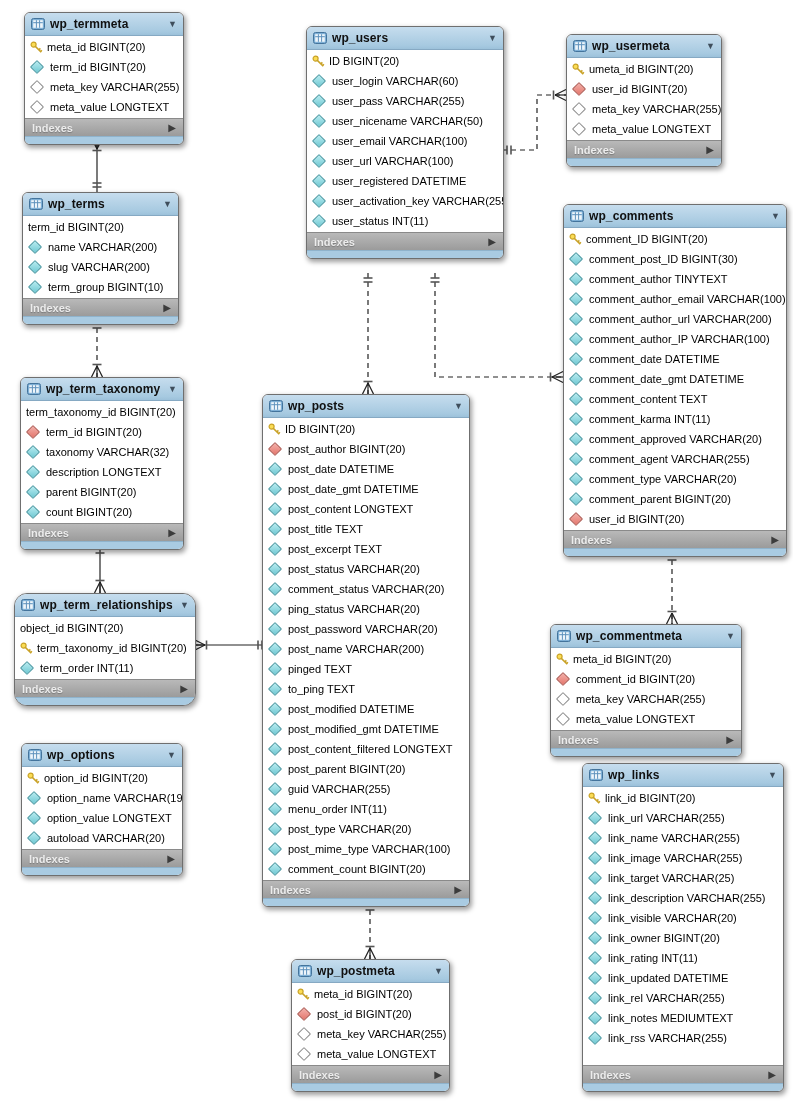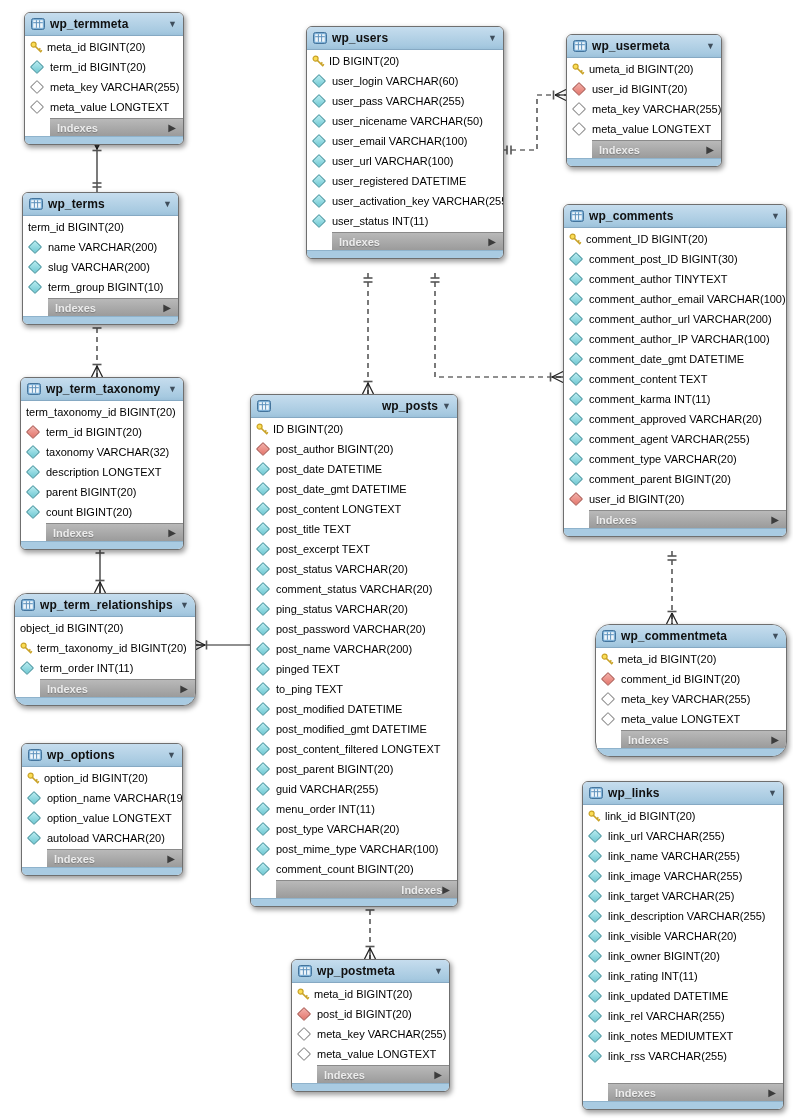--- a/index.html
+++ b/index.html
@@ -20,21 +20,21 @@
   .col-text{font-size:11px;color:#000;}
   .col-icon{flex:0 0 auto;display:inline-flex;align-items:center;justify-content:center;}
   .ic-diamond{width:8px;height:8px;margin:0 8px 0 2px;transform:rotate(45deg);border-radius:1px;}
   .ic-nn{background:linear-gradient(135deg,#b9ecf1,#6fc8d2);border:1px solid #3f939e;}
   .ic-fk{background:linear-gradient(135deg,#f3b0aa,#e4766c);border:1px solid #a94f47;}
   .ic-null{background:#ffffff;border:1px solid #8a8a8a;}
   .ic-key{width:13px;height:13px;margin-right:4px;}
   .tbl-gap{background:#ffffff;}
   .tbl-footer{display:flex;align-items:center;height:17px;padding:0 7px;
               background:linear-gradient(180deg,#b9b9b9,#9b9b9b);
-              border-top:1px solid #8a8a8a;margin-left:25px;}
+              border-top:1px solid #8a8a8a;}
   .ftr-label{flex:1;font-size:11px;font-weight:bold;color:#ececec;text-shadow:0 1px 1px rgba(0,0,0,0.25);}
   .ftr-arrow{font-size:10px;color:#3c3c3c;line-height:1;}
   .tbl-bottombar{height:7px;background:#a9cbe2;border-top:1px solid #8fb3cc;}
   .conn{fill:none;stroke:#222;stroke-width:1.2px;}
   .conn.dashed{stroke-dasharray:5,4;}
   .mk-bar{stroke:#555;stroke-width:1.6px;}
   .mk-prong{stroke:#222;stroke-width:1.2px;}
 </style>
 </head>
 <body>
@@ -374,21 +374,21 @@
             <span class="col-icon ic-diamond ic-nn"></span>
             <span class="col-text">user_status INT(11)</span>
           </div>
         </div>
     <div class="tbl-footer">
       <span class="ftr-label">Indexes</span>
       <span class="ftr-arrow">▶</span>
     </div>
     <div class="tbl-bottombar"></div>
   </div>
-      <div class="db-table" style="left: 250px; top: 394px; width: 206px; text-align: right;">
+      <div class="db-table" style="left: 262px; top: 394px; width: 206px;">
     <div class="tbl-header">
       <span class="tbl-icon">
         <svg width="14" height="12" viewBox="0 0 14 12">
           <rect x="0.5" y="0.5" width="13" height="11" rx="2" fill="#7fb0d6" stroke="#44749c"></rect>
           <rect x="2.2" y="2.2" width="9.6" height="7.6" fill="#eef5fb"></rect>
           <path d="M2.2 4.7 H11.8 M5.4 2.2 V9.8 M8.6 2.2 V9.8" stroke="#5e92bc" stroke-width="1" fill="none"></path>
         </svg>
       </span>
       <span class="tbl-title">wp_posts</span>
       <span class="tbl-collapse">▼</span>
@@ -617,20 +617,24 @@
           <div class="col-row">
             <span class="col-icon ic-diamond ic-nn"></span>
             <span class="col-text">comment_author_url VARCHAR(200)</span>
           </div>
           <div class="col-row">
             <span class="col-icon ic-diamond ic-nn"></span>
             <span class="col-text">comment_author_IP VARCHAR(100)</span>
           </div>
           <div class="col-row">
             <span class="col-icon ic-diamond ic-nn"></span>
+            <span class="col-text">comment_date DATETIME</span>
+          </div>
+          <div class="col-row">
+            <span class="col-icon ic-diamond ic-nn"></span>
             <span class="col-text">comment_date_gmt DATETIME</span>
           </div>
           <div class="col-row">
             <span class="col-icon ic-diamond ic-nn"></span>
             <span class="col-text">comment_content TEXT</span>
           </div>
           <div class="col-row">
             <span class="col-icon ic-diamond ic-nn"></span>
             <span class="col-text">comment_karma INT(11)</span>
           </div>
@@ -654,21 +658,21 @@
             <span class="col-icon ic-diamond ic-fk"></span>
             <span class="col-text">user_id BIGINT(20)</span>
           </div>
         </div>
     <div class="tbl-footer">
       <span class="ftr-label">Indexes</span>
       <span class="ftr-arrow">▶</span>
     </div>
     <div class="tbl-bottombar"></div>
   </div>
-      <div class="db-table" style="left: 595px; top: 624px; width: 190px; border-radius: 15px;">
+      <div class="db-table" style="left: 550px; top: 624px; width: 190px;">
     <div class="tbl-header">
       <span class="tbl-icon">
         <svg width="14" height="12" viewBox="0 0 14 12">
           <rect x="0.5" y="0.5" width="13" height="11" rx="2" fill="#7fb0d6" stroke="#44749c"></rect>
           <rect x="2.2" y="2.2" width="9.6" height="7.6" fill="#eef5fb"></rect>
           <path d="M2.2 4.7 H11.8 M5.4 2.2 V9.8 M8.6 2.2 V9.8" stroke="#5e92bc" stroke-width="1" fill="none"></path>
         </svg>
       </span>
       <span class="tbl-title">wp_commentmeta</span>
       <span class="tbl-collapse">▼</span>
@@ -695,21 +699,21 @@
             <span class="col-icon ic-diamond ic-null"></span>
             <span class="col-text">meta_value LONGTEXT</span>
           </div>
         </div>
     <div class="tbl-footer">
       <span class="ftr-label">Indexes</span>
       <span class="ftr-arrow">▶</span>
     </div>
     <div class="tbl-bottombar"></div>
   </div>
-      <div class="db-table" style="left: 582px; top: 781px; width: 200px;">
+      <div class="db-table" style="left: 582px; top: 763px; width: 200px;">
     <div class="tbl-header">
       <span class="tbl-icon">
         <svg width="14" height="12" viewBox="0 0 14 12">
           <rect x="0.5" y="0.5" width="13" height="11" rx="2" fill="#7fb0d6" stroke="#44749c"></rect>
           <rect x="2.2" y="2.2" width="9.6" height="7.6" fill="#eef5fb"></rect>
           <path d="M2.2 4.7 H11.8 M5.4 2.2 V9.8 M8.6 2.2 V9.8" stroke="#5e92bc" stroke-width="1" fill="none"></path>
         </svg>
       </span>
       <span class="tbl-title">wp_links</span>
       <span class="tbl-collapse">▼</span>

